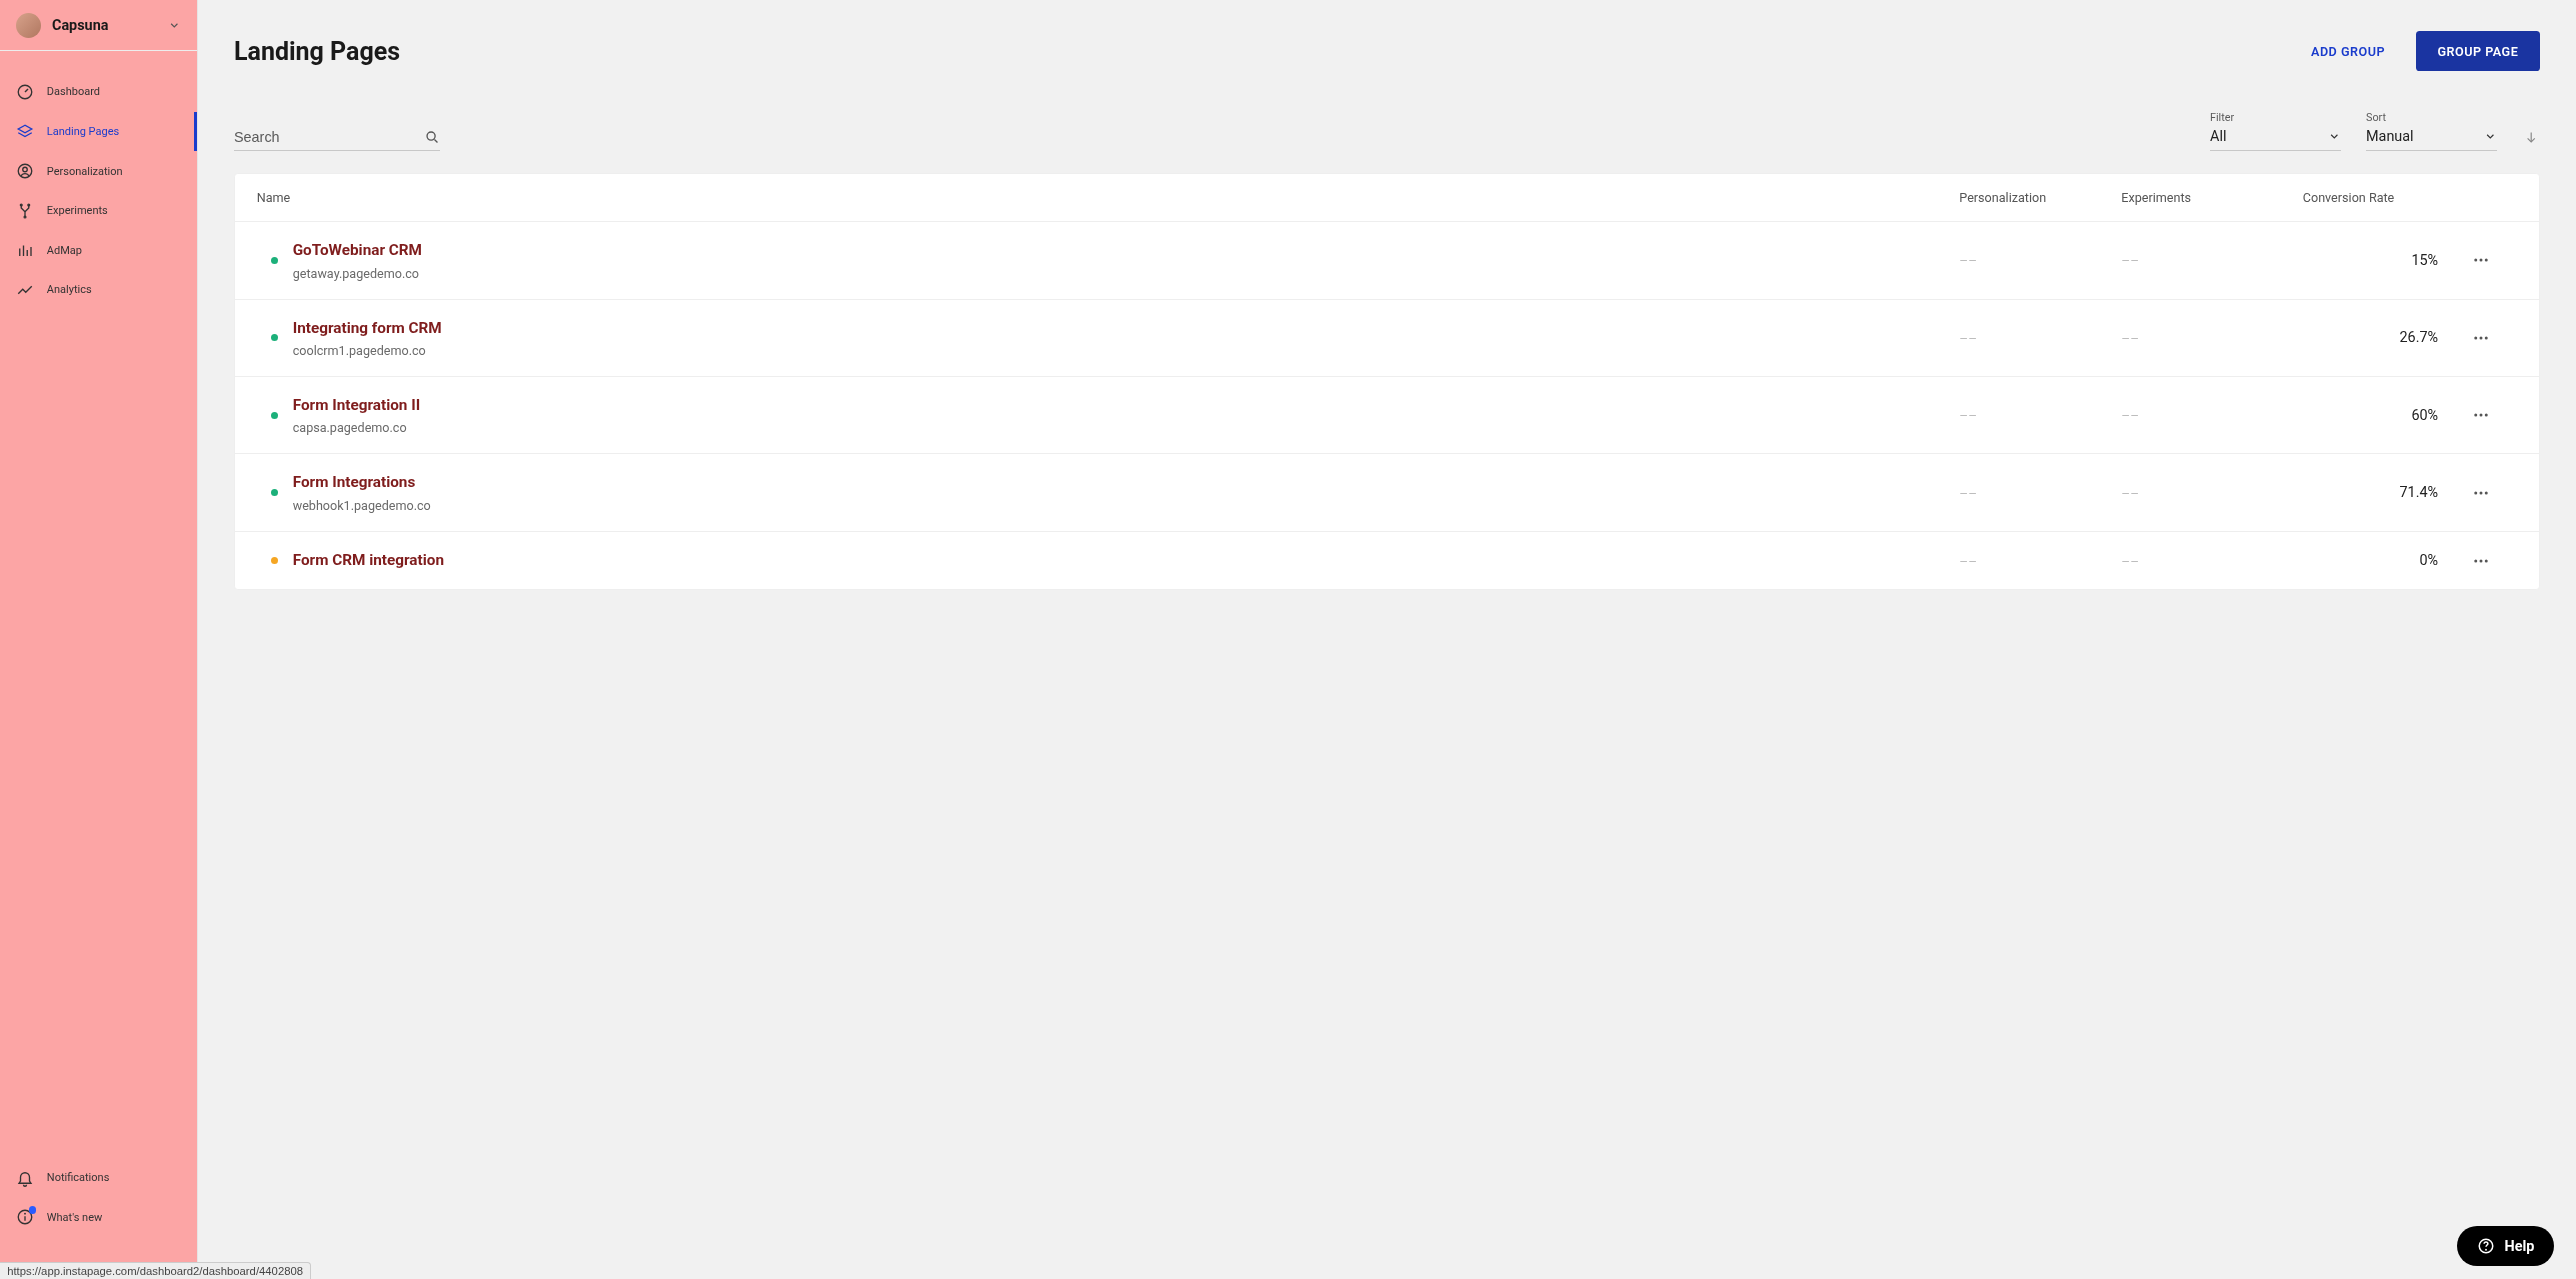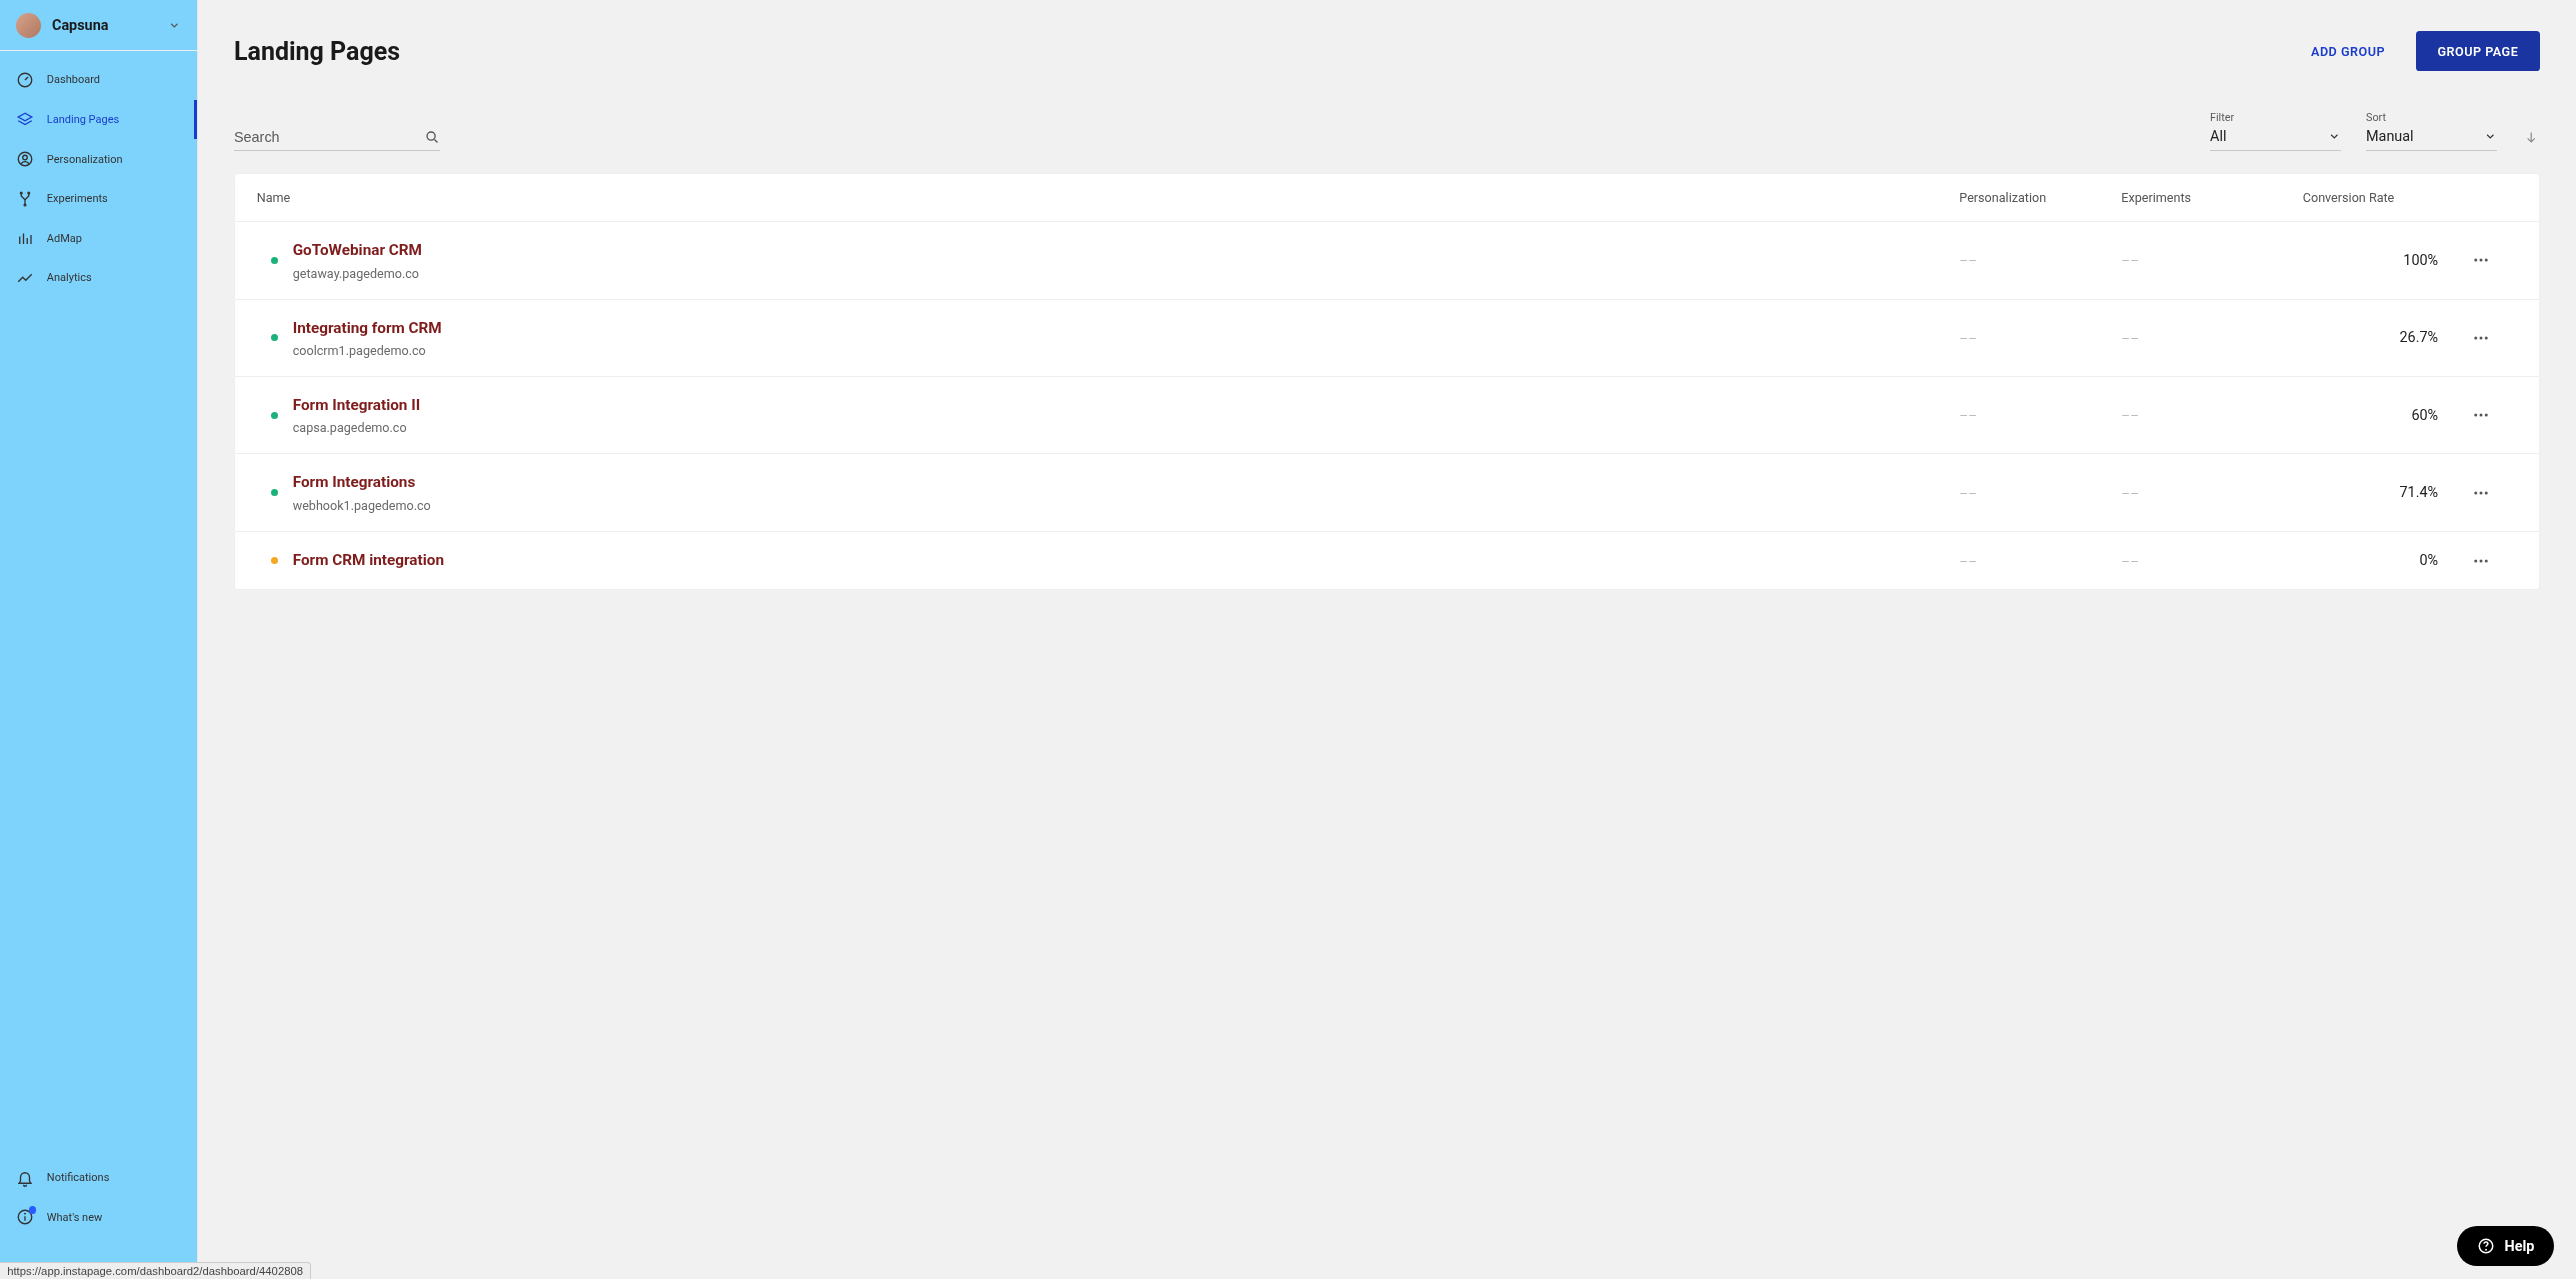--- a/index.html
+++ b/index.html
@@ -1,20 +1,20 @@
 <!DOCTYPE html>
 <html style="font-size:14.4px"><head>
 <meta charset="utf-8">
 <style>
 * { box-sizing: border-box; margin: 0; padding: 0; }
 html, body { height: 100%; font-family: -apple-system, BlinkMacSystemFont, "Segoe UI", Roboto, Helvetica, Arial, sans-serif; background: #f1f1f1; color: #1a1a1a; }
 .app { display: flex; width: 100%; height: 100vh; }
 
 
-.sidebar { width: 198px; background: #7dd3fc; border-right: 0.9px solid #e5e5e5; display: flex; flex-direction: column; }
+.sidebar { width: 198px; background: #fca5a5; border-right: 0.9px solid #e5e5e5; display: flex; flex-direction: column; gap: 12px; }
 .workspace { display: flex; align-items: center; gap: 10.8px; padding: 12.6px 16.2px; border-bottom: 0.9px solid #ededed; cursor: pointer; }
 .avatar { width: 25px; height: 25px; border-radius: 50%; background: linear-gradient(135deg,#d7a28b,#b07760); flex-shrink: 0; }
 .workspace-name { font-weight: 700; font-size: 14.4px; flex: 1; }
 .chev { color: #555; }
 .nav { padding-top: 9px; }
 .nav-item { display: flex; align-items: center; gap: 12.6px; padding: 10.8px 16.2px; font-size: 11px; color: #333; cursor: pointer; }
 .nav-item.active { color: #1a3ccc; }
 .nav-item.active .nav-label { color:#1a3ccc; }
 .nav-item.active-border { position: relative; }
 .nav-item.active-border::before { content:""; position: absolute; right:0; top:0; bottom:0; width:2.7px; background:#1a3ccc; }
@@ -230,21 +230,21 @@
       </div>
 
       <div class="trow">
         <div class="status-dot status-green"></div>
         <div>
           <div class="page-name">GoToWebinar CRM</div>
           <div class="page-url">getaway.pagedemo.co</div>
         </div>
         <div class="cell-muted">––</div>
         <div class="cell-muted">––</div>
-        <div class="cell-rate">100%</div>
+        <div class="cell-rate">15%</div>
         <div class="row-actions">
           <svg width="18" height="18" viewBox="0 0 24 24" fill="#555">
               <circle cx="5" cy="12" r="2"></circle>
               <circle cx="12" cy="12" r="2"></circle>
               <circle cx="19" cy="12" r="2"></circle>
             </svg>
         </div>
       </div>
 
       <div class="trow">

